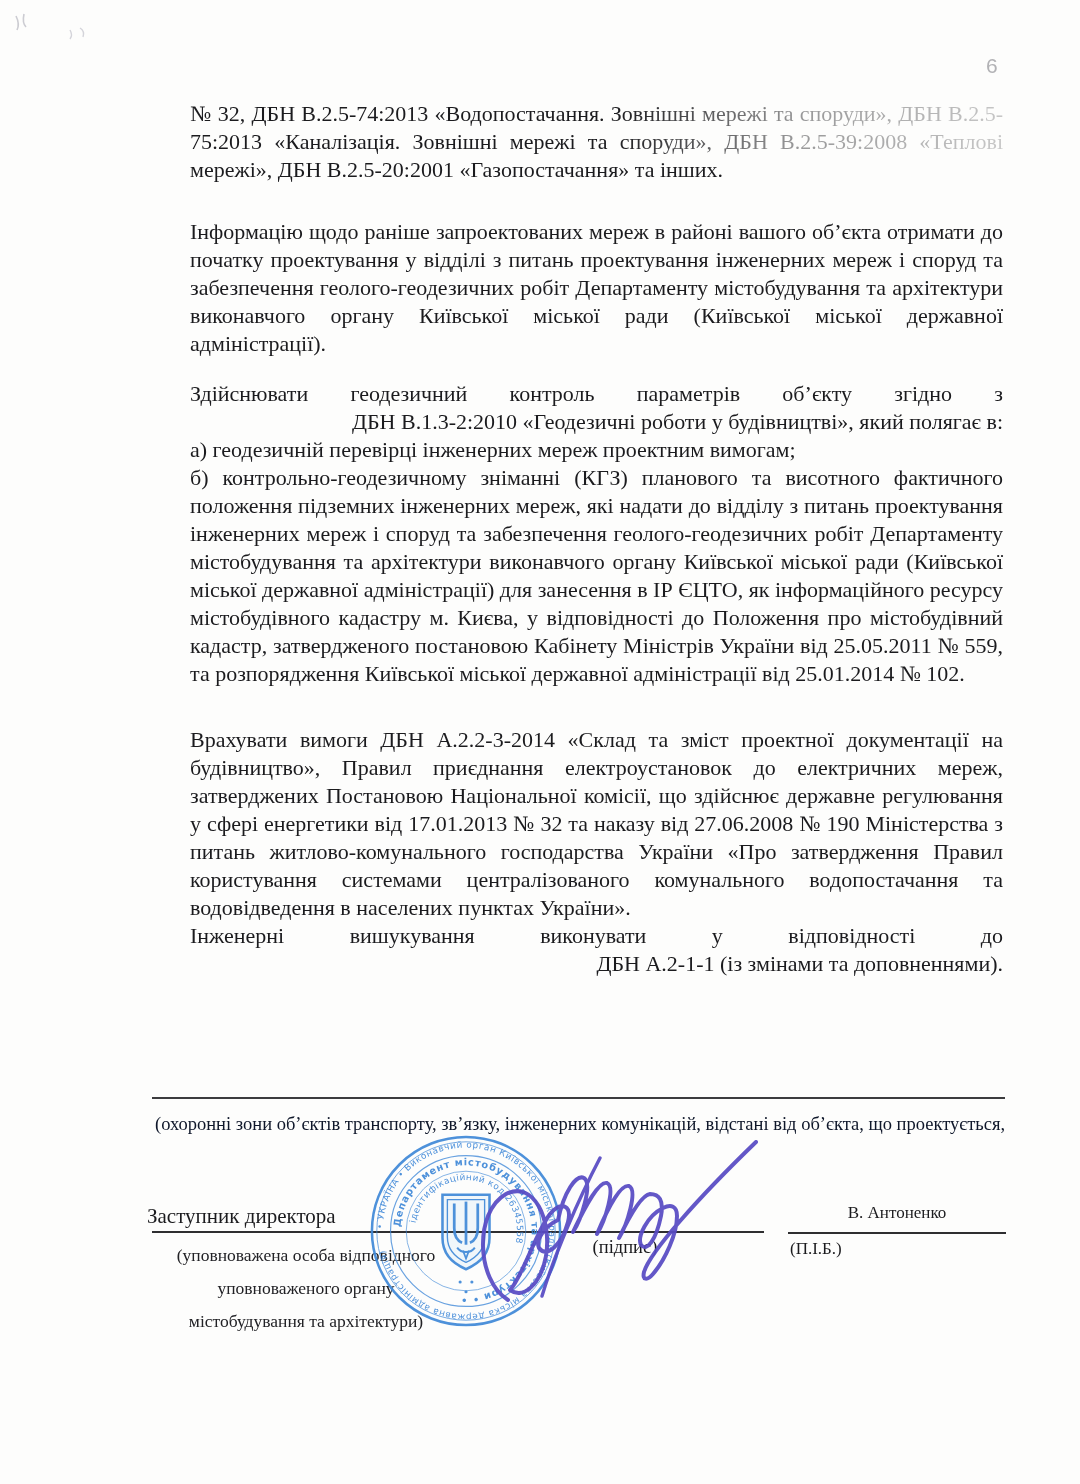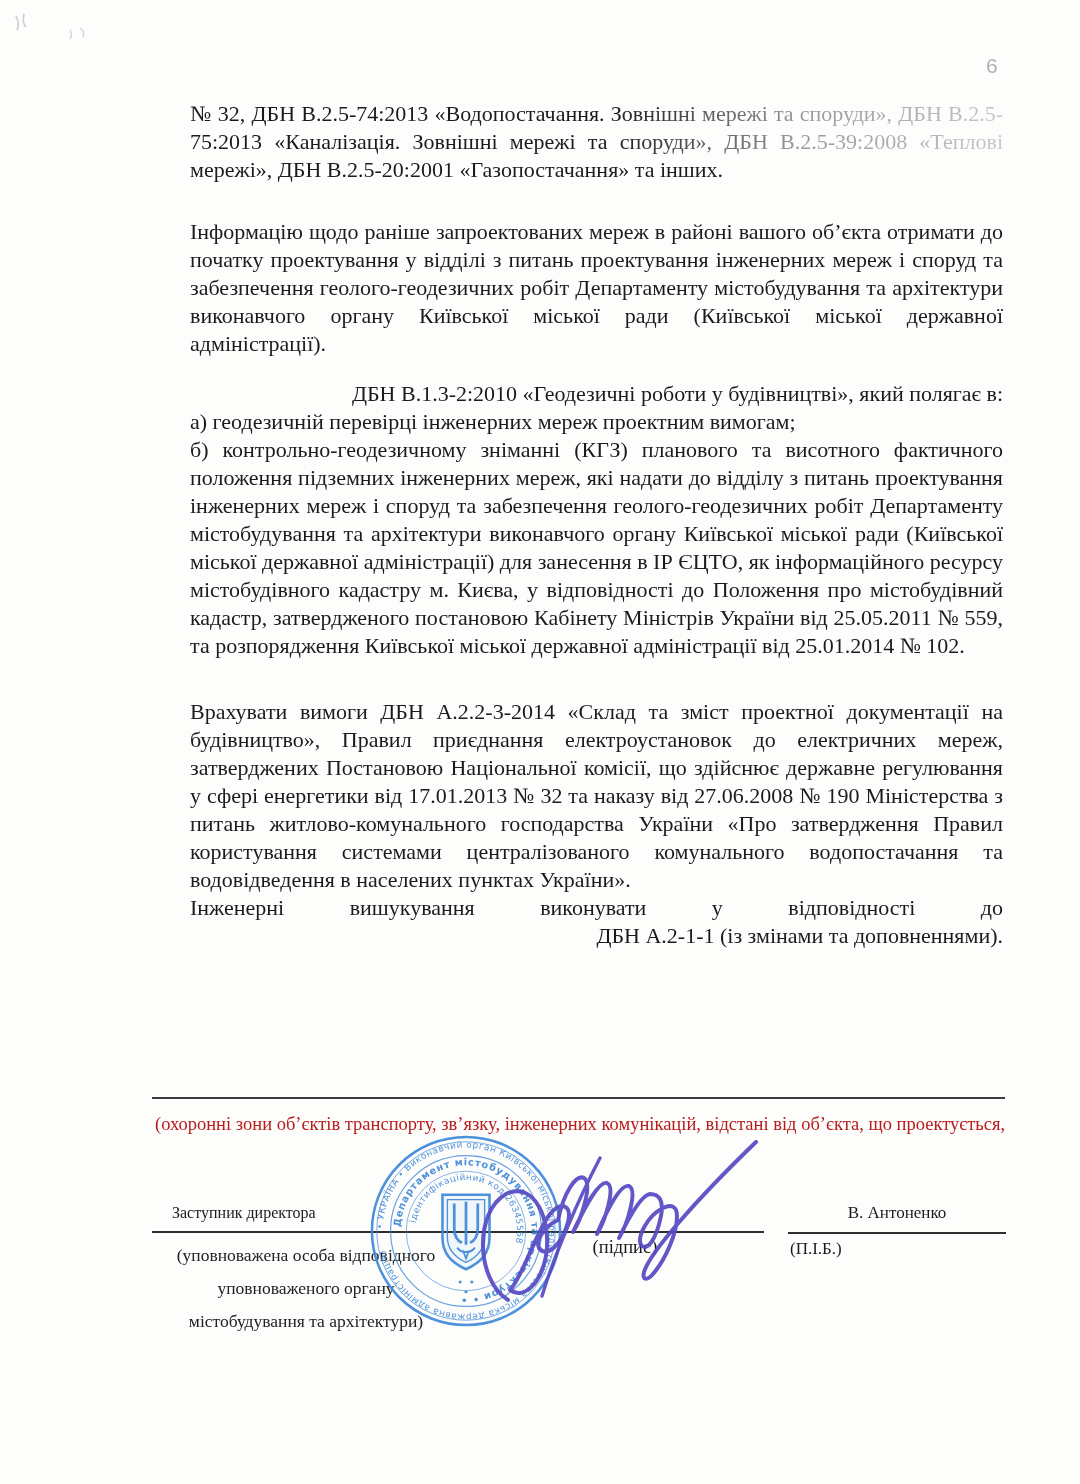--- a/index.html
+++ b/index.html
@@ -32,25 +32,25 @@
     position:absolute;left:618px;top:96px;width:396px;height:68px;
     background:linear-gradient(100deg,rgba(253,253,252,0) 0%,rgba(253,253,252,0.55) 45%,rgba(253,253,252,0.78) 100%);
     pointer-events:none;
   }
   .separator{
     position:absolute;left:152px;top:1097px;width:853px;height:2px;
     background:#3c3c3e;
   }
   .footnote{
     position:absolute;left:150px;top:1109px;width:860px;
-    font-size:18.5px;line-height:30px;text-align:center;color:#b91c1c;
+    font-size:18.5px;line-height:30px;text-align:center;color:#0f172a;
   }
   .sig-left-title{
-    position:absolute;left:172px;top:1204px;
-    font-size:16px;
+    position:absolute;left:147px;top:1204px;
+    font-size:21px;
   }
   .sig-underline-left{
     position:absolute;left:152px;top:1231px;width:612px;height:2px;background:#2e2e30;
   }
   .sig-underline-right{
     position:absolute;left:788px;top:1232px;width:218px;height:2px;background:#2e2e30;
   }
   .sig-left-note{
     position:absolute;left:150px;top:1239px;width:312px;
     font-size:17.5px;line-height:33px;text-align:center;color:#222226;
@@ -81,20 +81,21 @@
     <path d="M6,10 q4,8 1,14 M14,8 q-2,9 2,13" stroke="#ccccd2" stroke-width="1.6" fill="none"></path>
     <path d="M60,24 q3,5 0,9 M70,22 q5,3 3,9" stroke="#d4d4da" stroke-width="1.4" fill="none"></path>
   </svg>
 
   <div class="page-number">6</div>
 
   <div class="body-text">
     <p class="gap-a">№ 32, ДБН В.2.5-74:2013 «Водопостачання. Зовнішні мережі та споруди», ДБН В.2.5-75:2013 «Каналізація. Зовнішні мережі та споруди», ДБН В.2.5-39:2008 «Теплові мережі», ДБН В.2.5-20:2001 «Газопостачання» та інших.</p>
     <p class="gap-b">Інформацію щодо раніше запроектованих мереж в районі вашого об’єкта отримати до початку проектування у відділі з питань проектування інженерних мереж і споруд та забезпечення геолого-геодезичних робіт Департаменту містобудування та архітектури виконавчого органу Київської міської ради (Київської міської державної адміністрації).</p>
     <p>
+      <span class="jline">Здійснювати геодезичний контроль параметрів об’єкту згідно з</span>
       <span class="nline">ДБН В.1.3-2:2010 «Геодезичні роботи у будівництві», який полягає в:</span>
     </p>
     <p>а) геодезичній перевірці інженерних мереж проектним вимогам;</p>
     <p class="gap-c">б) контрольно-геодезичному зніманні (КГЗ) планового та висотного фактичного положення підземних інженерних мереж, які надати до відділу з питань проектування інженерних мереж і споруд та забезпечення геолого-геодезичних робіт Департаменту містобудування та архітектури виконавчого органу Київської міської ради (Київської міської державної адміністрації) для занесення в ІР ЄЦТО, як інформаційного ресурсу містобудівного кадастру м. Києва, у відповідності до Положення про містобудівний кадастр, затвердженого постановою Кабінету Міністрів України від 25.05.2011 № 559, та розпорядження Київської міської державної адміністрації від 25.01.2014 № 102.</p>
     <p>Врахувати вимоги ДБН А.2.2-3-2014 «Склад та зміст проектної документації на будівництво», Правил приєднання електроустановок до електричних мереж, затверджених Постановою Національної комісії, що здійснює державне регулювання у сфері енергетики від 17.01.2013 № 32 та наказу від 27.06.2008 № 190 Міністерства з питань житлово-комунального господарства України «Про затвердження Правил користування системами централізованого комунального водопостачання та водовідведення в населених пунктах України».</p>
     <p>
       <span class="jline">Інженерні вишукування виконувати у відповідності до</span>
       <span class="nline">ДБН А.2-1-1 (із змінами та доповненнями).</span>
     </p>
   </div>

